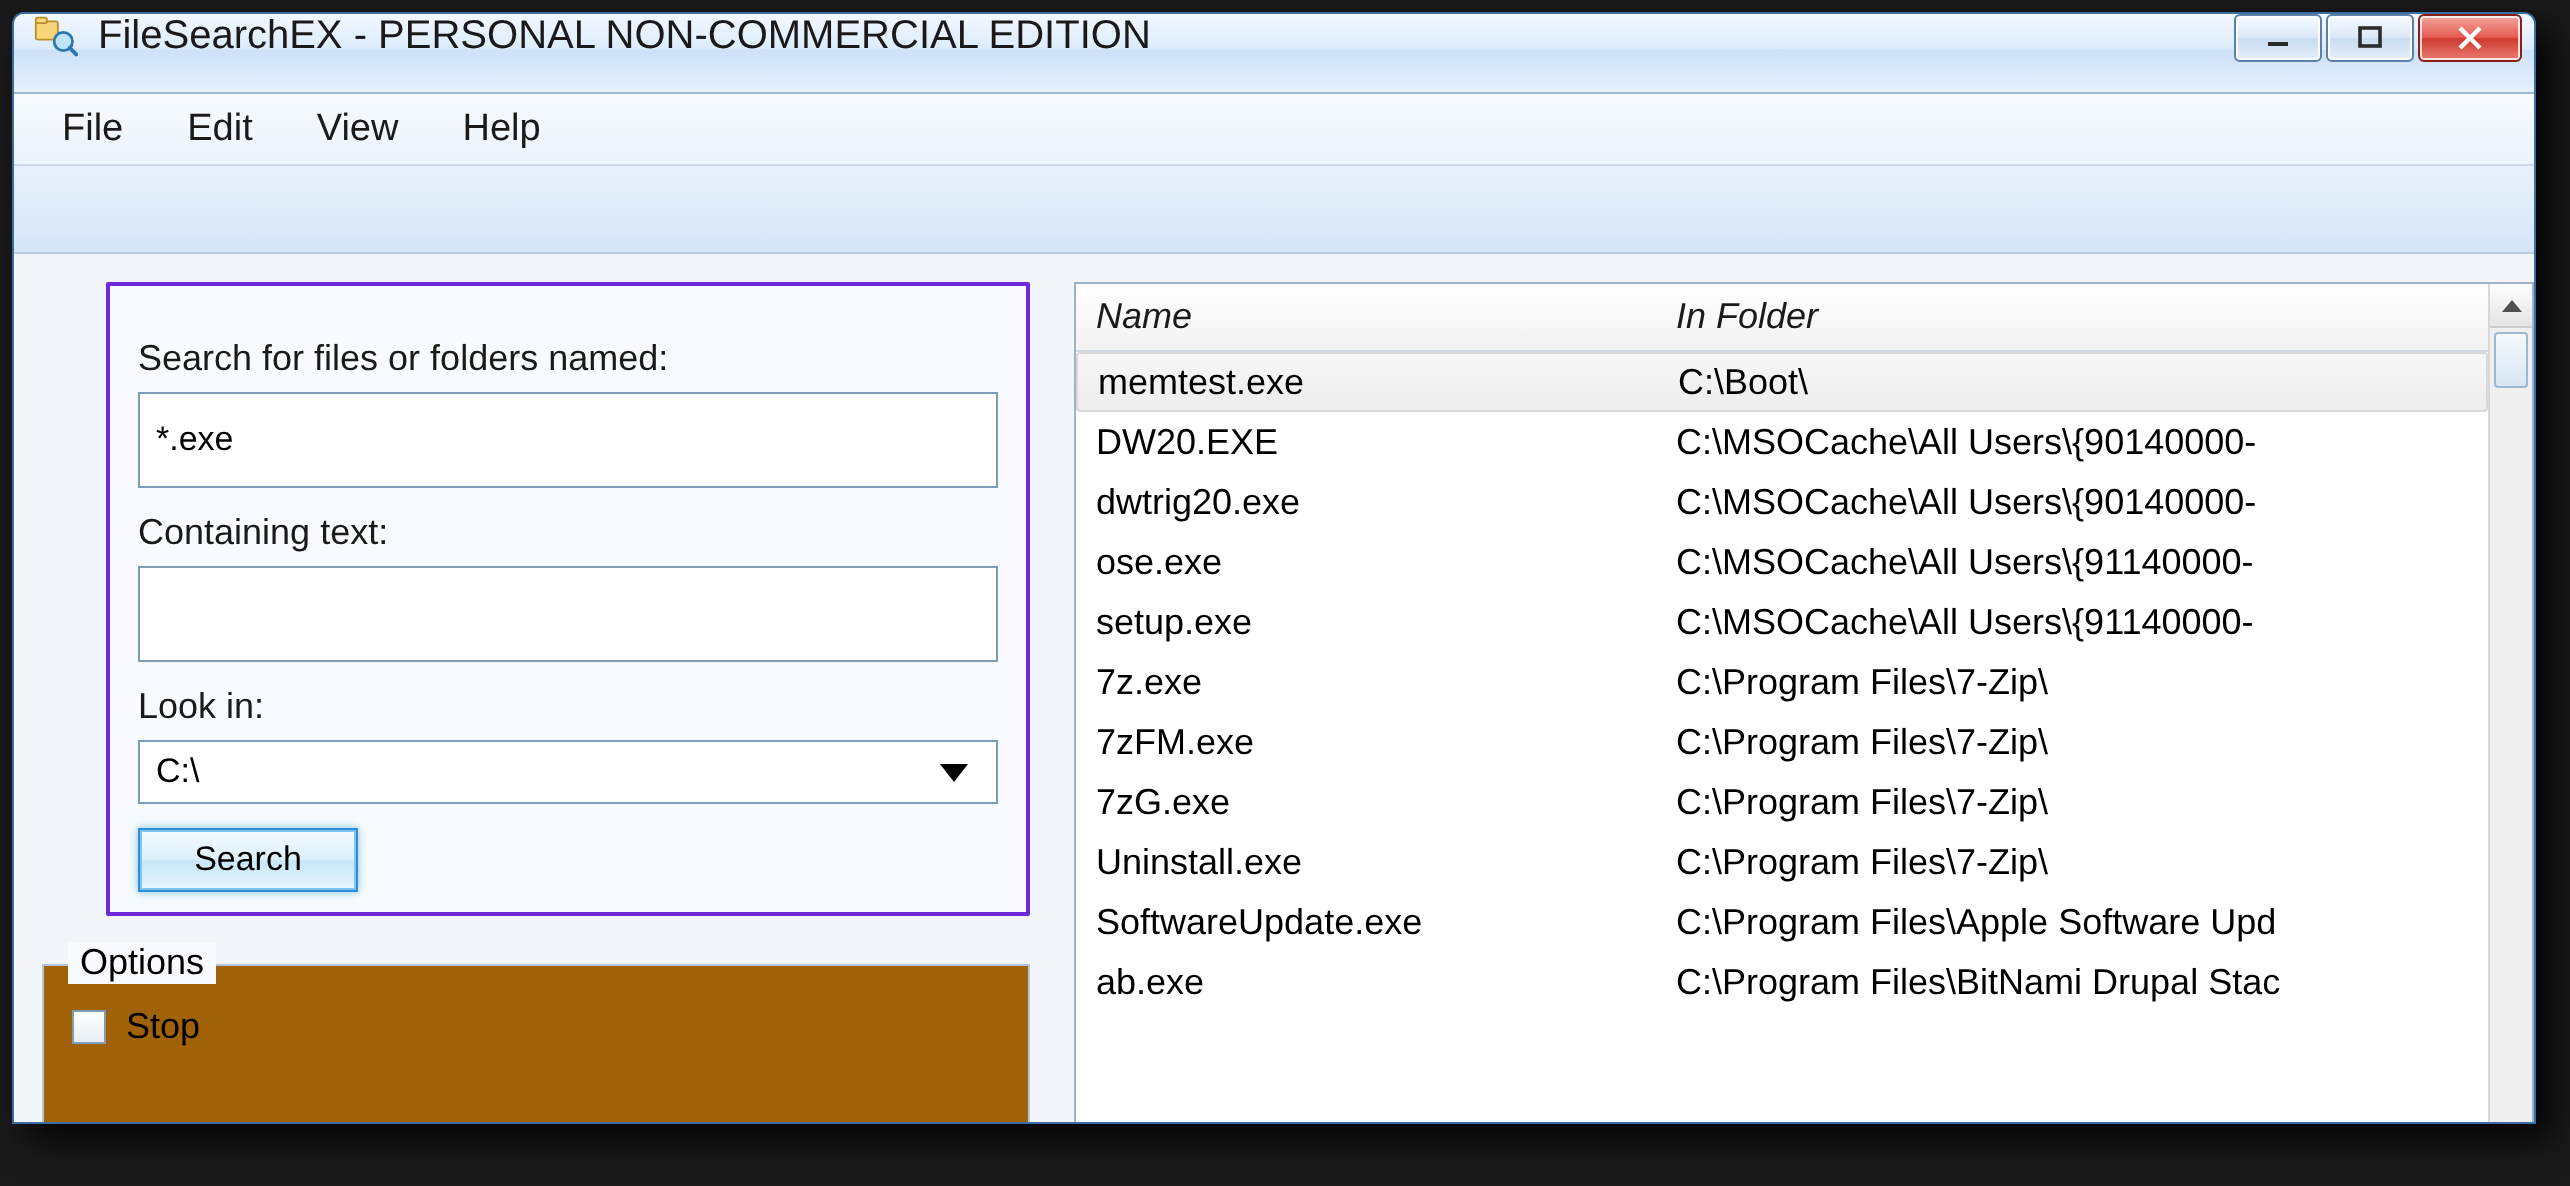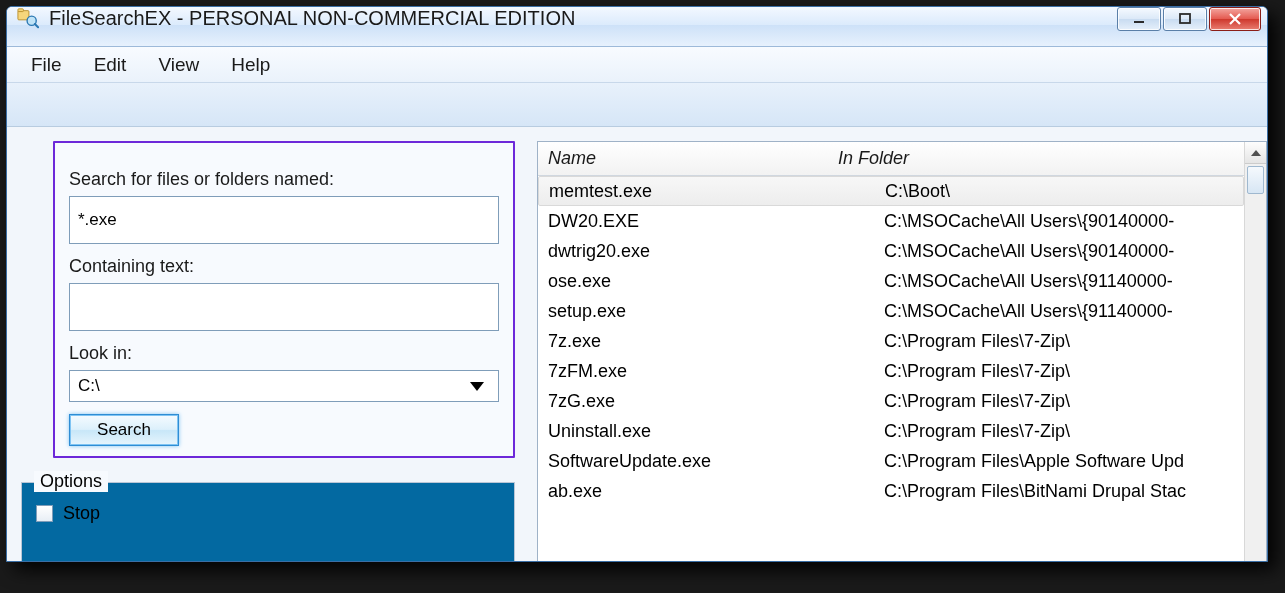--- a/index.html
+++ b/index.html
@@ -153,21 +153,21 @@
     border: 1px solid #2f8dd4;
     box-shadow: 0 0 0 1px #7fc4f3 inset, 0 0 4px #7fc4f3;
     background: linear-gradient(to bottom,#f5fbff,#dcf0fb 48%,#c8e7f8 52%,#e7f5fd);
   }
   .btn.disabled { color: #8a8a8a; border-color:#b0b0b0; }
   .groupbox {
     margin-top: 24px;
     border: 1px solid #b9c6d6;
     position: relative;
     padding: 18px 14px 8px 14px;
-    background: #0369a1;
+    background: #a16207;
     flex: 1;
     border-bottom: none;
   }
   .groupbox .legend {
     position: absolute;
     top: -12px; left: 12px;
     background: #f7fafe;
     padding: 0 6px;
     font-size: 18px;
   }
@@ -211,21 +211,20 @@
   }
   .lv-col1 { width: 298px; padding-left: 10px; }
   .lv-col2 { flex: 1; padding-left: 2px; }
   .lv-body { flex:1; overflow:hidden; padding-right: 22px; }
   .lv-row {
     display: flex;
     align-items: center;
     height: 30px;
     font-size: 18px;
     color: #000;
-    gap: 46px;
   }
   .lv-row.selected { background: linear-gradient(to bottom,#f7f7f7,#ededed); border: 1px solid #d9d9d9; border-radius:2px; }
   .lv-row .c1 { width: 298px; padding-left: 10px; white-space:nowrap; overflow:hidden; }
   .lv-row .c2 { flex: 1; padding-left: 2px; white-space:nowrap; overflow:hidden; }
   .scrollbar {
     position: absolute;
     right: 0; top: 0; bottom: 0;
     width: 22px;
     background: #f0f0f0;
     border-left: 1px solid #d8d8d8;

